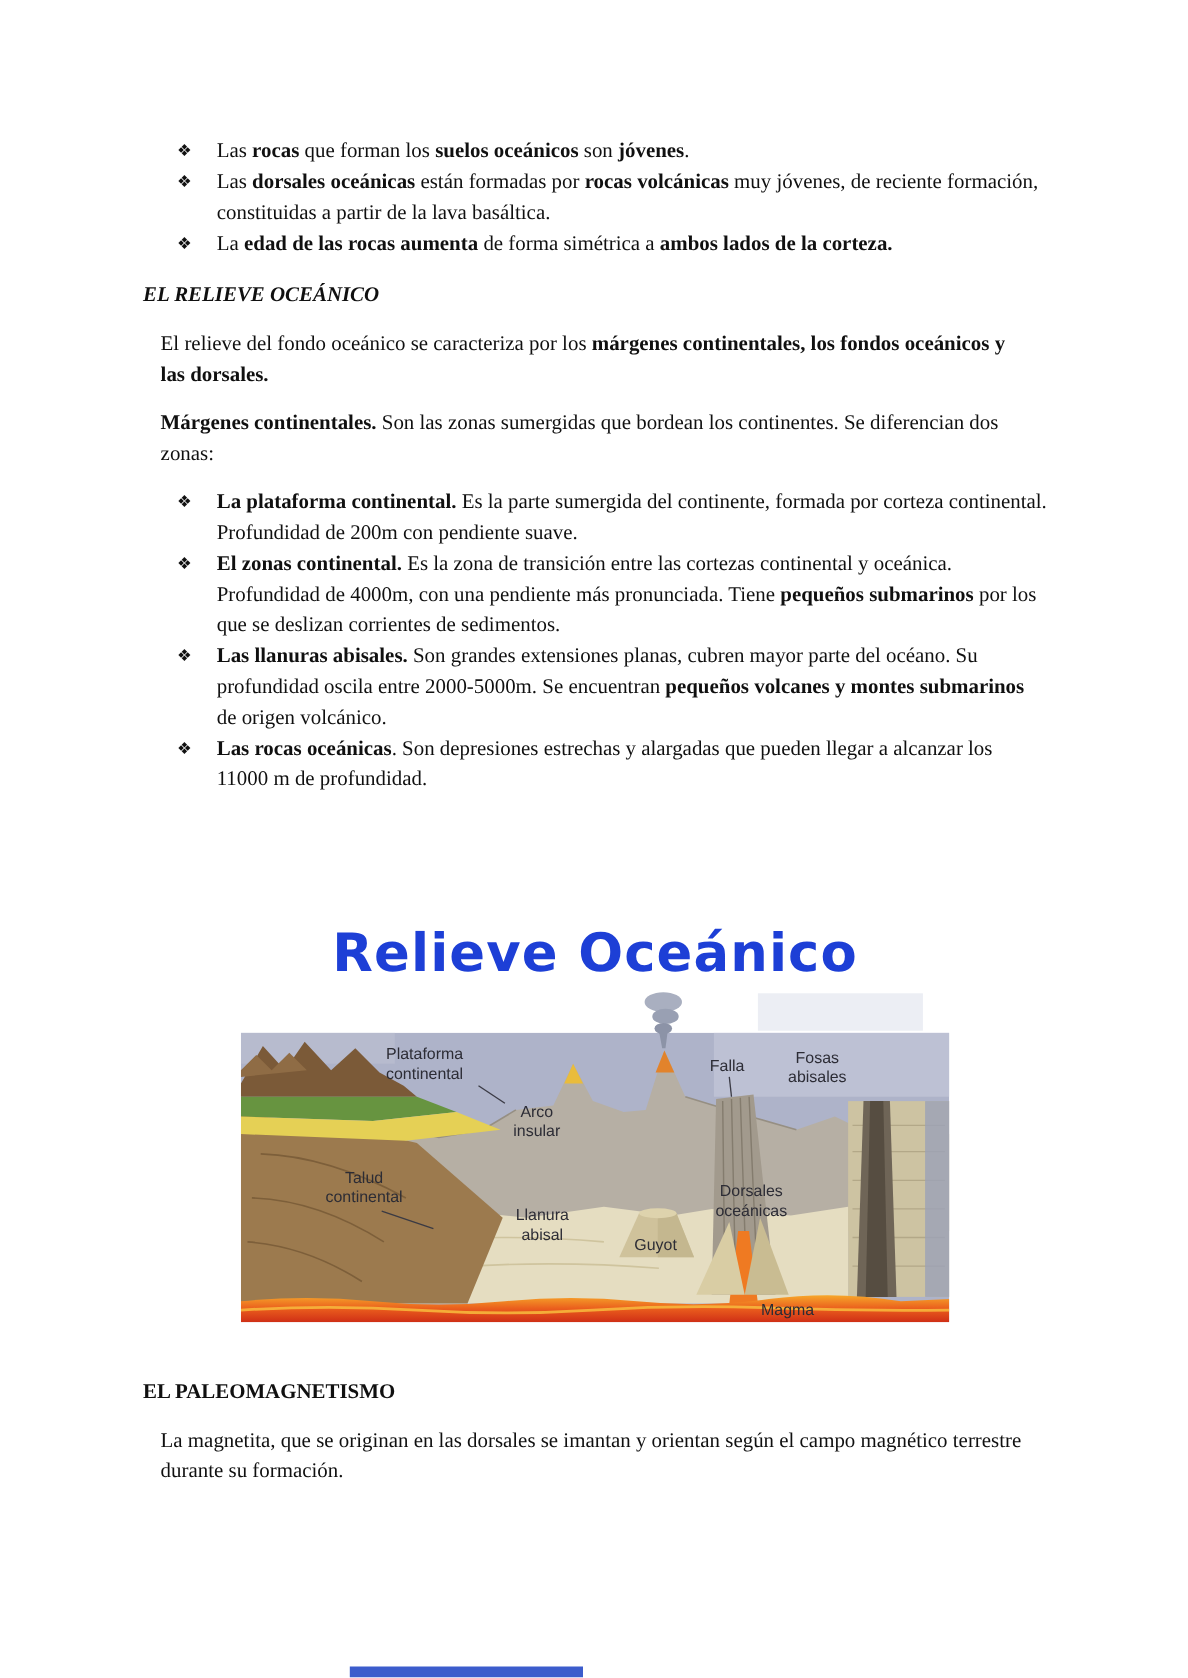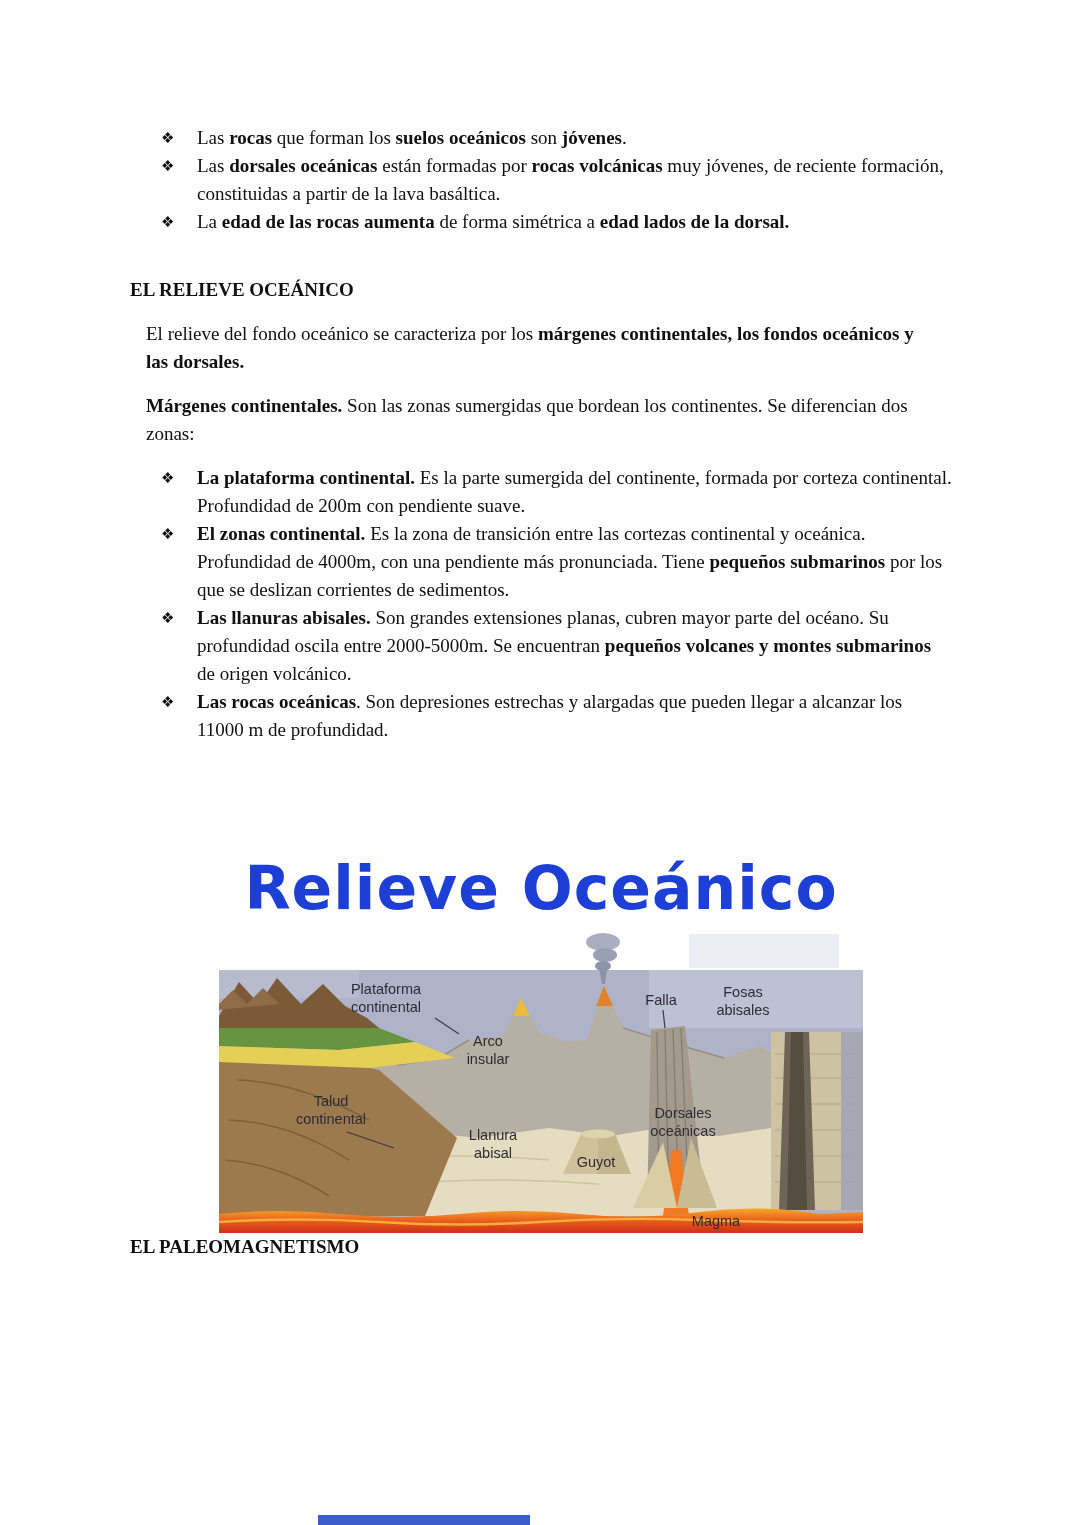--- a/index.html
+++ b/index.html
@@ -13,29 +13,28 @@
 
   .blist { list-style:none; }
   .bitem { display:flex; padding-left:31px; }
   .bglyph { flex:0 0 36px; font-size:15px; line-height:28px; color:#111; }
   .btext { flex:1; }
 
   .b { font-weight:bold; }
   .u { }
 
   .heading { font-weight:bold; font-size:19px; line-height:28px; }
-  .h-relieve { margin-top:40px; }
-  .h-paleo  { }
+  .h-relieve { margin-top:19px;font-style:italic; }
+  .h-paleo  { margin-top:50px; }
   .para { margin:16px; }
 
   .ocean-figure { margin-top:112px; text-align:center; }
   .fig-title {
     font-family:"DejaVu Sans", sans-serif; font-weight:700;
-    font-size:60px; line-height:64px; letter-spacing:1px;
-    margin-bottom:10px;
+    font-size:48px; line-height:64px; letter-spacing:1px;
   }
   .diagram { display:inline-block; vertical-align:top; }
   .lbl text {
     font-family:"Liberation Sans", "DejaVu Sans", sans-serif;
     font-size:14.5px; fill:#2c2c35; text-anchor:middle;
   }
 
   .bottom-strip { position:absolute; left:318px; top:1515px; width:212px; height:10px; }
 </style>
 </head>
@@ -47,21 +46,21 @@
     <li class="bitem">
       <span class="bglyph">❖</span>
       <span class="btext"><span>Las </span><span class="b">rocas</span><span> que forman los </span><span class="b">suelos oceánicos</span><span> son </span><span class="b">jóvenes</span><span>.</span></span>
     </li>
     <li class="bitem">
       <span class="bglyph">❖</span>
       <span class="btext"><span>Las </span><span class="b">dorsales oceánicas</span><span> están formadas por </span><span class="b">rocas volcánicas</span><span> muy jóvenes, de reciente formación, constituidas a partir de la lava basáltica.</span></span>
     </li>
     <li class="bitem">
       <span class="bglyph">❖</span>
-      <span class="btext"><span>La </span><span class="b">edad de las rocas aumenta</span><span> de forma simétrica a </span><span class="b">edad lados de la dorsal.</span></span>
+      <span class="btext"><span>La </span><span class="b">edad de las rocas aumenta</span><span> de forma simétrica a </span><span class="b">ambos lados de la corteza.</span></span>
     </li>
   </ul>
 
   <h2 class="heading h-relieve">EL RELIEVE OCEÁNICO</h2>
   <p class="para"><span>El relieve del fondo oceánico se caracteriza por los </span><span class="b">márgenes continentales, los fondos oceánicos y las dorsales.</span></p>
   <p class="para"><span class="b u">Márgenes continentales.</span><span> Son las zonas sumergidas que bordean los continentes. Se diferencian dos zonas:</span></p>
 
   <ul class="blist">
     <li class="bitem">
       <span class="bglyph">❖</span>
@@ -186,16 +185,17 @@
         <text x="274" y="188">abisal</text>
         <text x="377" y="197">Guyot</text>
         <text x="464" y="148">Dorsales</text>
         <text x="464" y="166">oceánicas</text>
         <text x="497" y="256">Magma</text>
       </g>
     </svg>
   </figure>
 
   <h2 class="heading h-paleo">EL PALEOMAGNETISMO</h2>
+  <p class="para"><span>La magnetita, que se originan en las dorsales se imantan y orientan según el campo magnético terrestre durante su formación.</span></p>
 
 </div>
 
 <div class="bottom-strip" style="background-color: rgb(59, 92, 204);"></div>
 
 </body></html>

